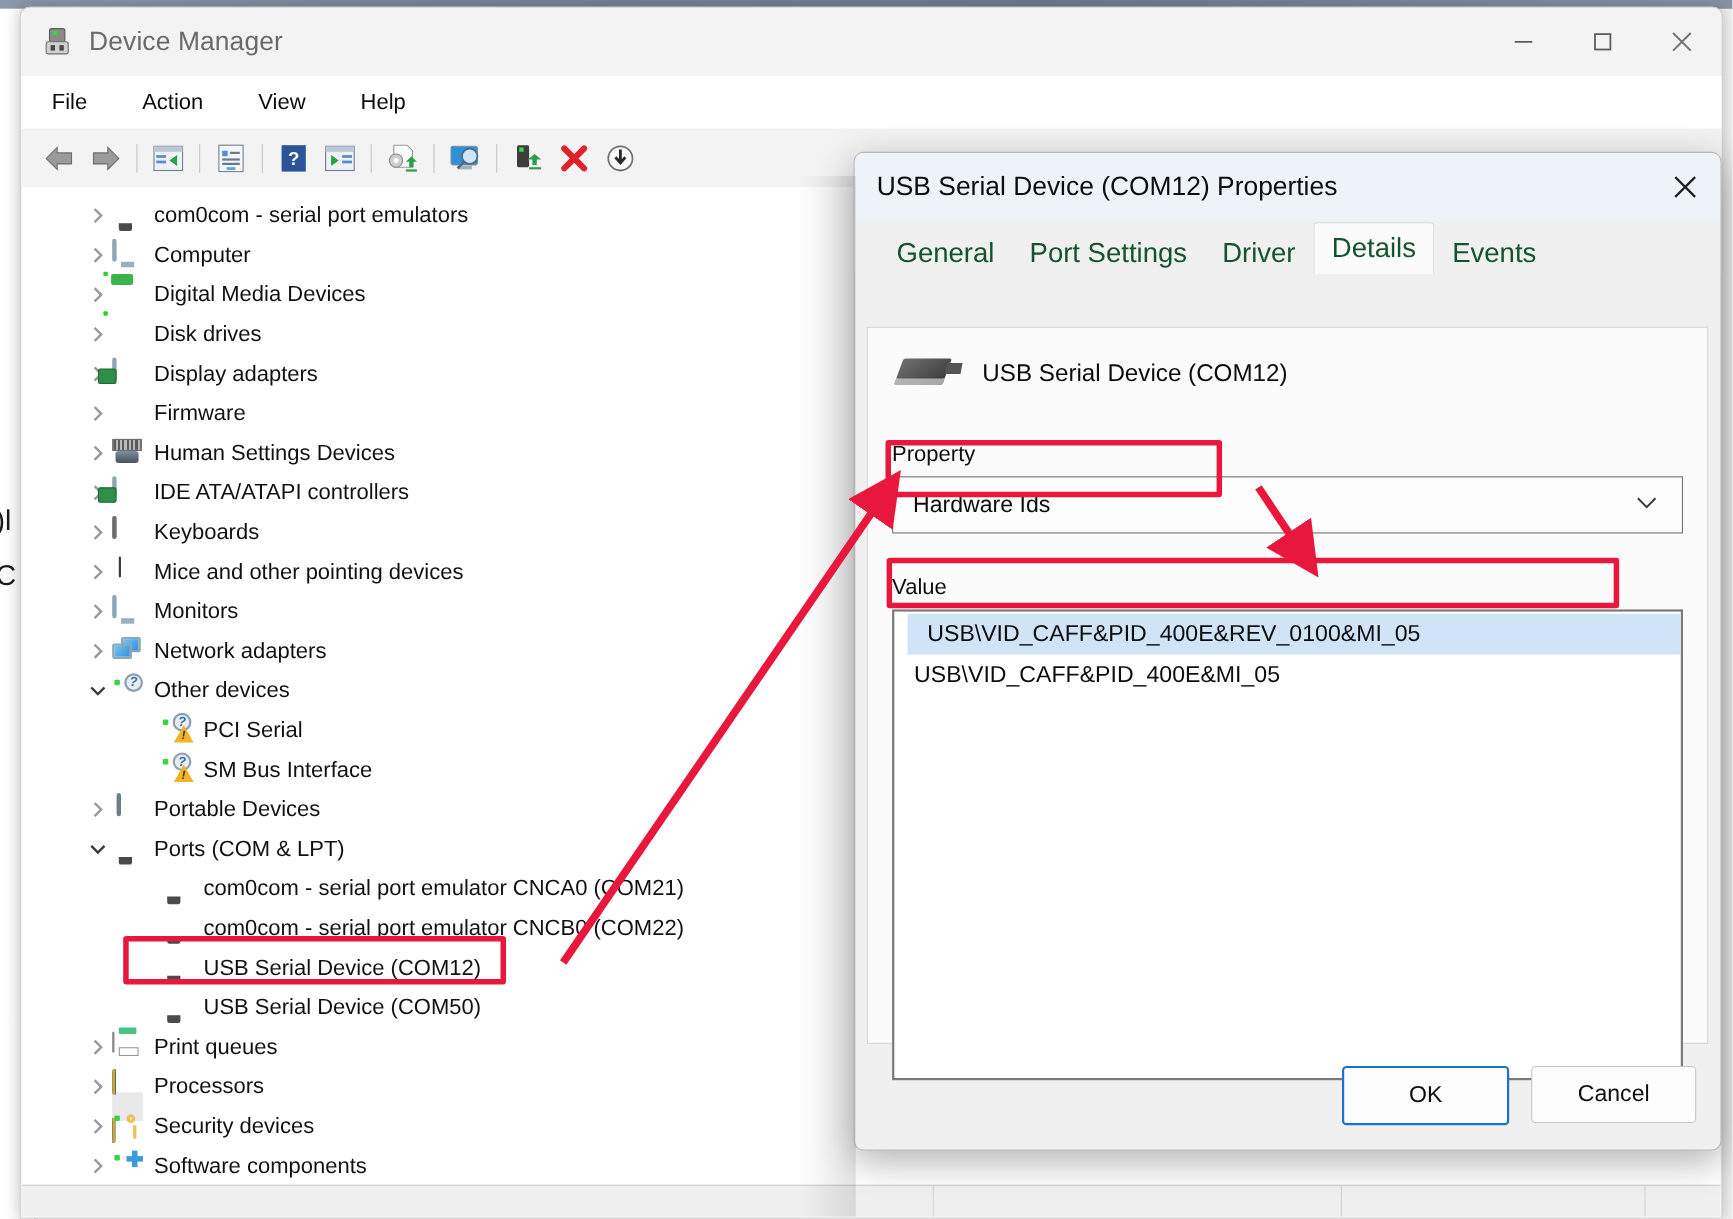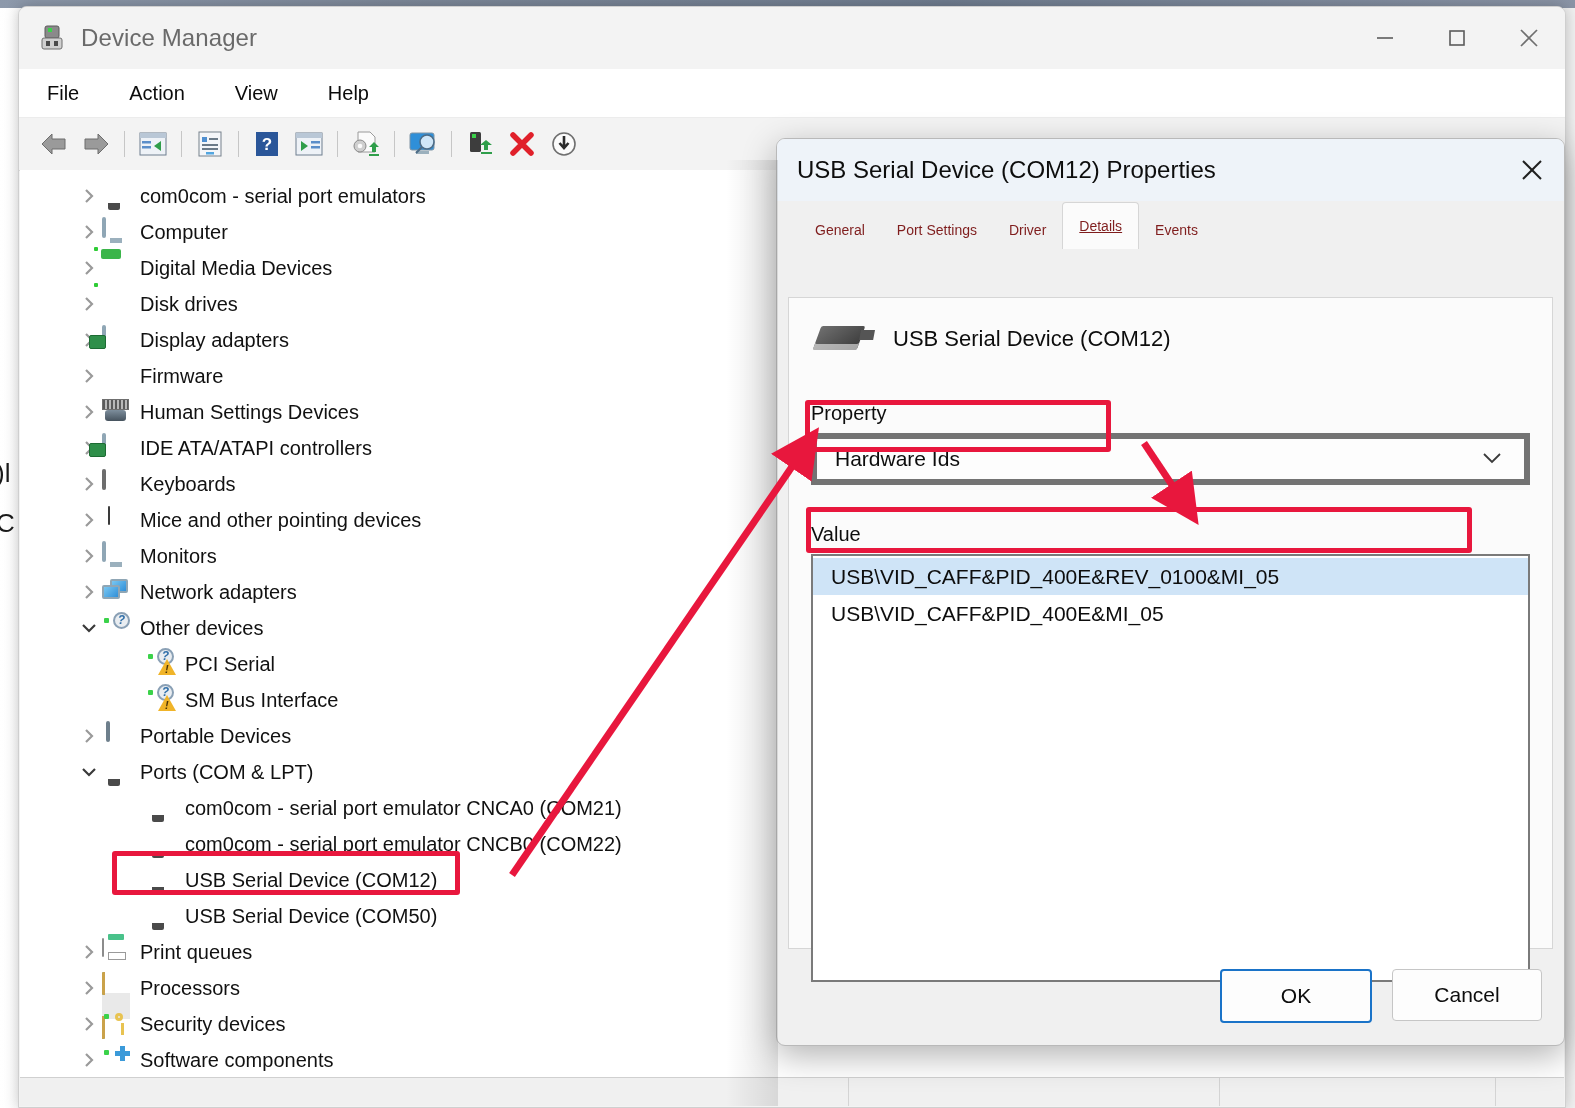--- a/index.html
+++ b/index.html
@@ -133,44 +133,44 @@
   
   #dlg{position:absolute;left:776px;top:138px;width:789px;height:908px;
     background:#f0f0f0;border:1px solid #b9b9b9;border-radius:9px;
     box-shadow:0 10px 34px rgba(0,0,0,.30);box-sizing:border-box;overflow:hidden;}
   #dlg-titlebar{height:62px;background:#eef3f9;position:relative;display:flex;align-items:center;}
   #dlg-title{margin-left:20px;font-size:24px;color:#0d0d0d;}
   #dlg-close{position:absolute;right:0;top:0;width:64px;height:62px;
     display:flex;align-items:center;justify-content:center;}
   #dlg-tabstrip{height:48px;background:#f0f0f0;position:relative;
     padding-left:22px;display:flex;align-items:flex-end;}
-  .tab{height:38px;padding:0 16px;display:flex;align-items:center;font-size:14px;
-    color:#7f1d1d;background:#f0f0f0;position:relative;}
+  .tab{height:38px;padding:0 16px;display:flex;align-items:center;font-size:25px;
+    color:#14532d;background:#f0f0f0;position:relative;}
   .tab.active{background:#fbfbfb;height:46px;border-radius:4px 4px 0 0;
-    border:1px solid #d6d6d6;border-bottom:none;z-index:2;text-decoration:underline;}
+    border:1px solid #d6d6d6;border-bottom:none;z-index:2;}
   #dlg-page{position:absolute;left:11px;top:158px;right:11px;bottom:96px;
     background:#fbfbfb;border:1px solid #d6d6d6;box-sizing:border-box;}
   #dev-head{display:flex;align-items:center;padding:20px 0 0 22px;}
   #dev-icon{width:60px;height:42px;position:relative;flex:none;}
   .i-usbdev{position:absolute;left:6px;top:8px;width:44px;height:24px;
     background:linear-gradient(135deg,#6f6f6f,#3a3a3a);
     transform:skewX(-20deg);border-radius:2px;
     box-shadow:inset 0 -6px 0 rgba(255,255,255,.55);}
   .i-usbdev:after{content:"";position:absolute;right:-12px;top:4px;width:14px;height:10px;
     background:#555;transform:skewX(10deg);}
   #dev-name{margin-left:22px;font-size:22px;color:#0d0d0d;}
   .field-label{font-size:20px;color:#0d0d0d;margin:42px 0 8px 22px;}
-  #prop-select{margin:0 22px;height:52px;background:#fdfdfd;border:6px solid #737373;
+  #prop-select{margin:0 22px;height:52px;background:#fdfdfd;border:1px solid #737373;
     display:flex;align-items:center;position:relative;box-sizing:border-box;}
   #prop-value{margin-left:18px;font-size:21px;color:#0d0d0d;}
   #prop-chev{position:absolute;right:22px;top:50%;transform:translateY(-50%);}
   #value-list{margin:8px 22px 0 22px;background:#ffffff;border:2px solid #7a7a7a;
     height:428px;box-sizing:border-box;padding-top:2px;overflow:hidden;}
   .vrow{height:37px;display:flex;align-items:center;padding-left:18px;font-size:21px;color:#0d0d0d;}
-  .vrow.sel{background:#cfe4f7;}
+  .vrow.sel{background:#cfe4f7;margin-left:12px;}
   #dlg-buttons{position:absolute;right:22px;bottom:22px;display:flex;gap:20px;}
   .dbtn{width:148px;height:50px;border:1px solid #c6c6c6;background:#fdfdfd;border-radius:4px;
     display:flex;align-items:center;justify-content:center;font-size:21px;color:#0d0d0d;}
   .dbtn.default{border:2px solid #1a73c8;}
 
   
   .anno{position:absolute;border:5px solid #e8173d;border-radius:3px;box-sizing:border-box;
     pointer-events:none;z-index:50;}
   #anno-tree{left:112px;top:851px;width:348px;height:44px;}
   #anno-prop{left:805px;top:400px;width:306px;height:52px;}

